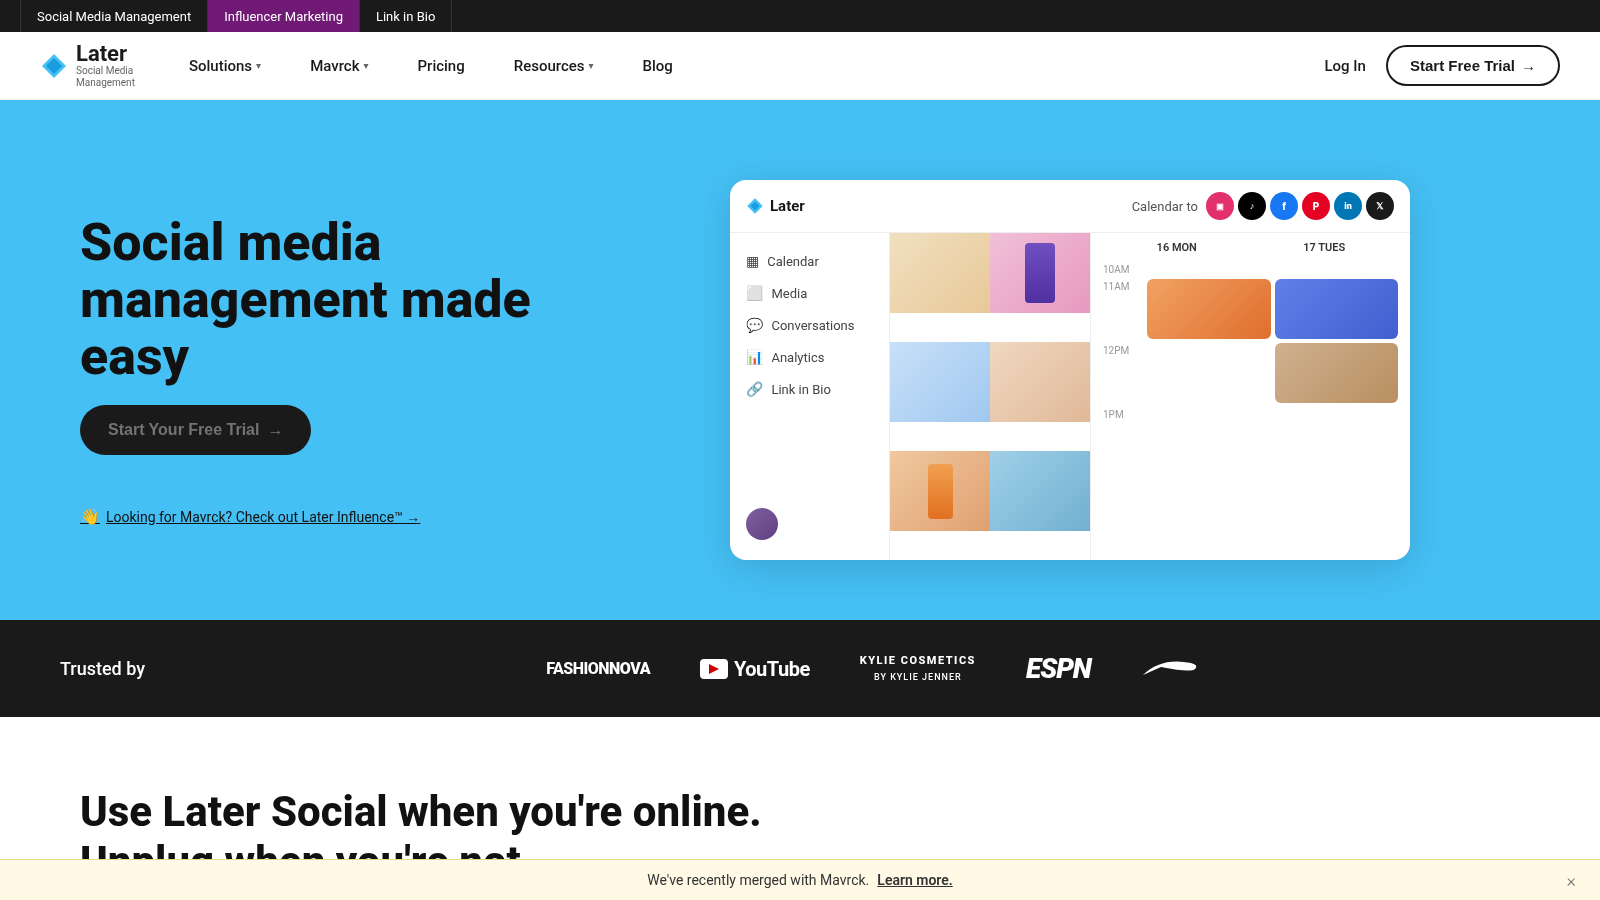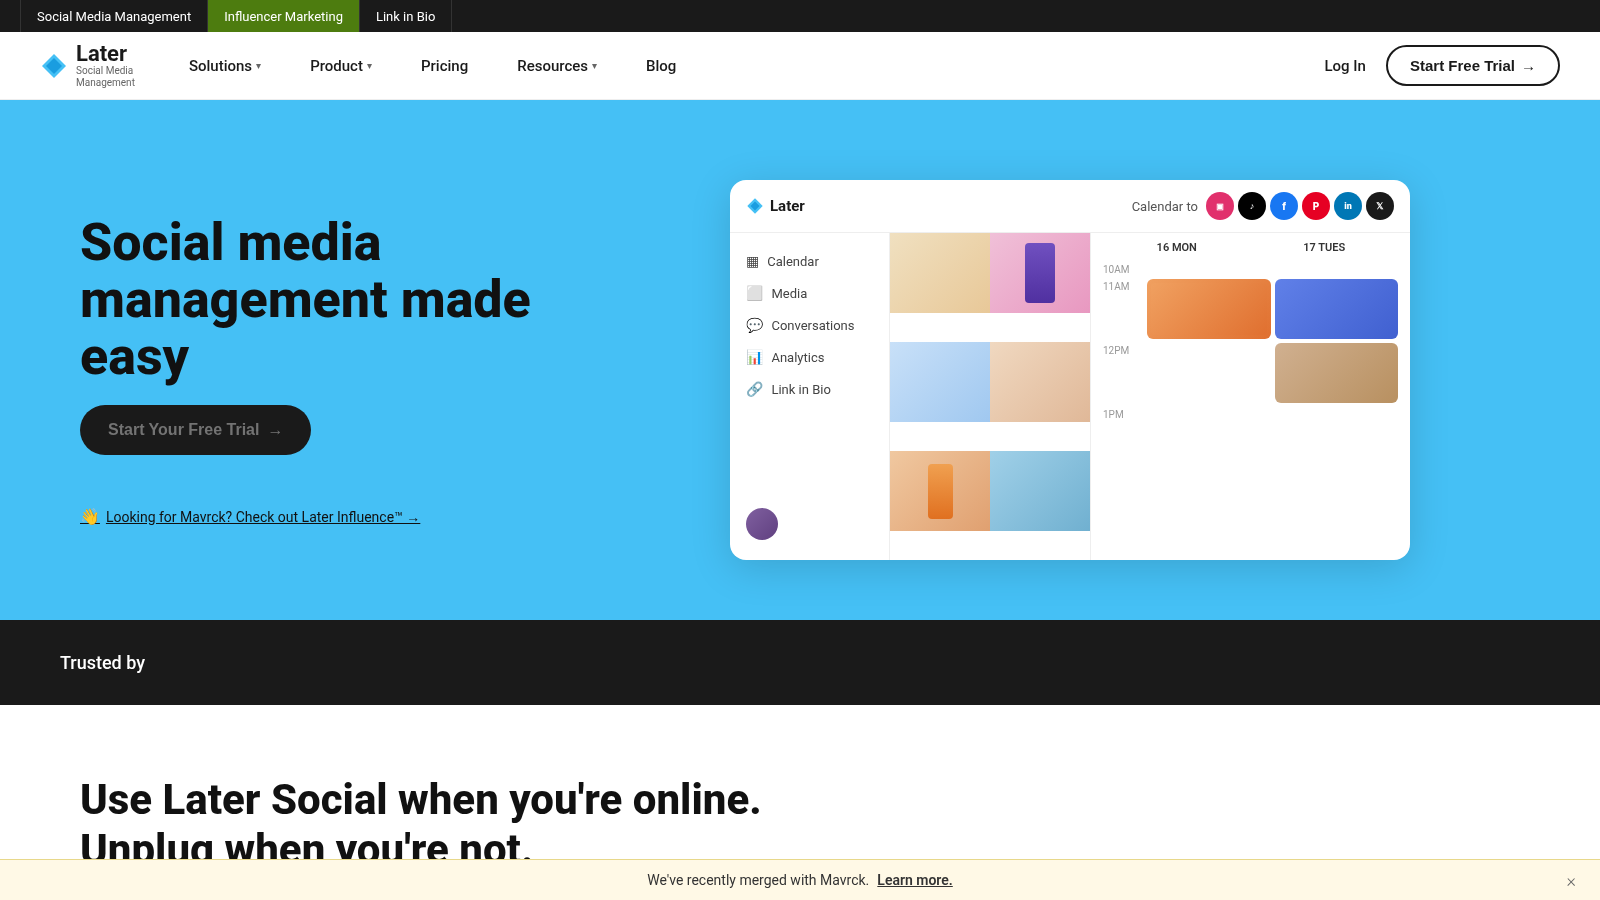--- a/index.html
+++ b/index.html
@@ -17,21 +17,21 @@
       color: #fff;
       font-size: 13px;
       padding: 8px 16px;
       height: 100%;
       display: flex;
       align-items: center;
       cursor: pointer;
       border-right: 1px solid #333;
     }
     .top-bar-item:first-child { border-left: 1px solid #333; }
-    .top-bar-item.active { background: #4d7c0f; color: #fff; }
+    .top-bar-item.active { background: #701a75; color: #fff; }
 
     
     .navbar {
       background: #fff;
       display: flex;
       align-items: center;
       padding: 0 40px;
       height: 68px;
       border-bottom: 1px solid #eee;
       position: sticky;
@@ -397,21 +397,21 @@
       <span class="logo-subtitle" style="font-size:10px;color:#666;">Social Media<br>Management</span>
     </div>
   </div>
 
   <div class="nav-links">
     <div class="nav-item">
       <span>Solutions</span>
       <span class="nav-chevron">▾</span>
     </div>
     <div class="nav-item">
-      <span>Product</span>
+      <span>Mavrck</span>
       <span class="nav-chevron">▾</span>
     </div>
     <div class="nav-item">
       <span>Pricing</span>
     </div>
     <div class="nav-item">
       <span>Resources</span>
       <span class="nav-chevron">▾</span>
     </div>
     <div class="nav-item">
@@ -545,20 +545,40 @@
             <div style=""></div>
           </div>
         </div>
       </div>
     </div>
   </div>
 </section>
 
 <div class="trusted-bar">
   <span class="trusted-label">Trusted by</span>
+  <div class="brand-logos">
+    <div class="brand-logo fashion-nova">
+      <span style="font-style:normal;">FASHION</span><span style="font-weight:900;">NOVA</span>
+    </div>
+    <div class="brand-logo youtube">
+      <div class="yt-icon">
+        <div class="yt-triangle"></div>
+      </div>
+      <span style="font-size:20px;font-weight:700;color:#fff;">YouTube</span>
+    </div>
+    <div class="brand-logo kylie" style="font-size:11px;letter-spacing:1.5px;line-height:1.4;">
+      KYLIE COSMETICS<br><span style="font-size:9px;letter-spacing:1px;font-weight:500;">BY KYLIE JENNER</span>
+    </div>
+    <div class="brand-logo espn" style="font-size:28px;font-weight:900;font-style:italic;letter-spacing:-1px;">ESPN</div>
+    <div>
+      <svg width="58" height="24" viewBox="0 0 58 24" fill="none">
+        <path d="M2 20 Q20 2 50 8 Q58 10 54 14 Q50 18 20 12 Z" fill="white"></path>
+      </svg>
+    </div>
+  </div>
 </div>
 
 <section class="section">
   <h2 class="section-title">Use Later Social when you're online. Unplug when you're not.</h2>
 
 </section>
 
 <div class="notification-bar">
   <span>We've recently merged with Mavrck.</span>
   <span class="notification-link">Learn more.</span>

